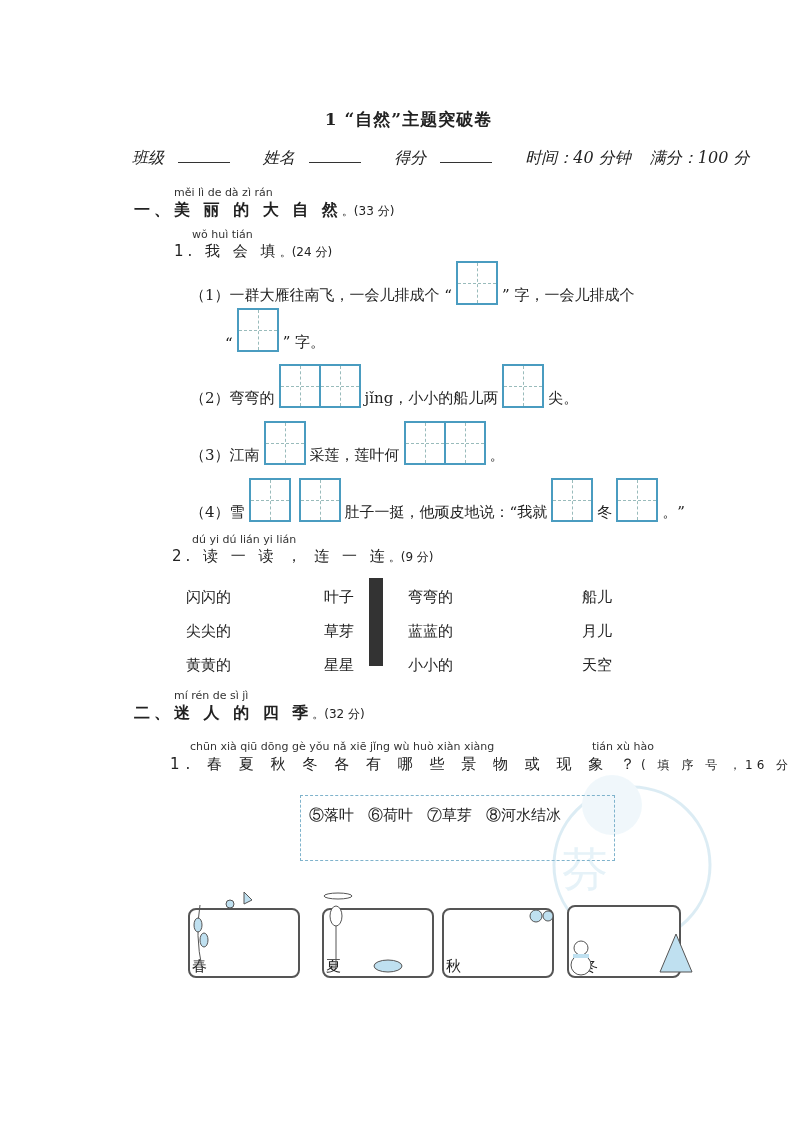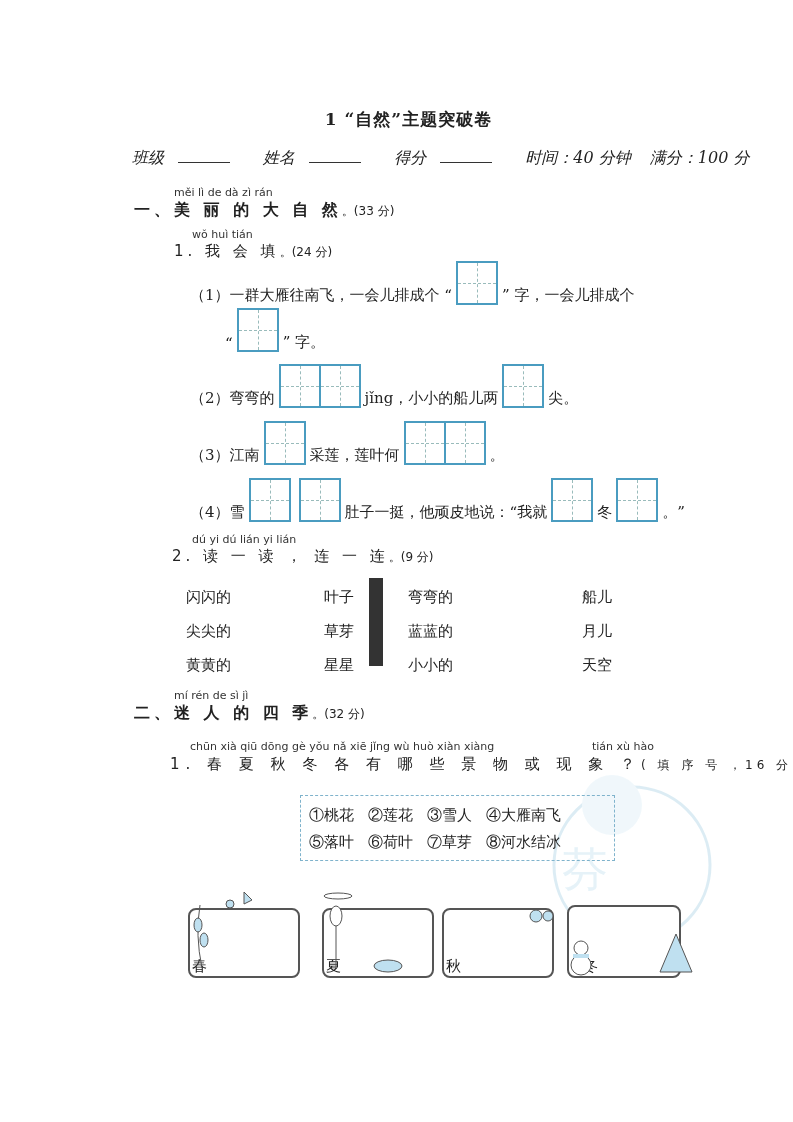--- a/index.html
+++ b/index.html
@@ -153,26 +153,20 @@
   <svg width="160" height="230" viewBox="0 0 160 230">
     <circle cx="80" cy="120" r="78" fill="none" stroke="#9ccbe0" stroke-width="3"></circle>
     <circle cx="60" cy="60" r="30" fill="#d6ebf5"></circle>
     <text x="10" y="140" font-size="46" fill="#b8dcec" font-family="DejaVu Sans, sans-serif">芬</text>
     <text x="30" y="210" font-size="50" fill="#b8dcec" font-family="DejaVu Sans, sans-serif">好</text>
   </svg>
 </div>
 
 <div class="abs optbox">
   <div class="optrow">
-    <span>①桃花</span>
-    <span>②莲花</span>
-    <span>③雪人</span>
-    <span>④大雁南飞</span>
-  </div>
-  <div class="optrow">
     <span>⑤落叶</span>
     <span>⑥荷叶</span>
     <span>⑦草芽</span>
     <span>⑧河水结冰</span>
   </div>
 </div>
 
 <div class="abs season" style="left:188px;top:908px;width:96px;height:66px;">
   <span class="slabel" style="left:2px;bottom:0;">春</span>
 </div>

